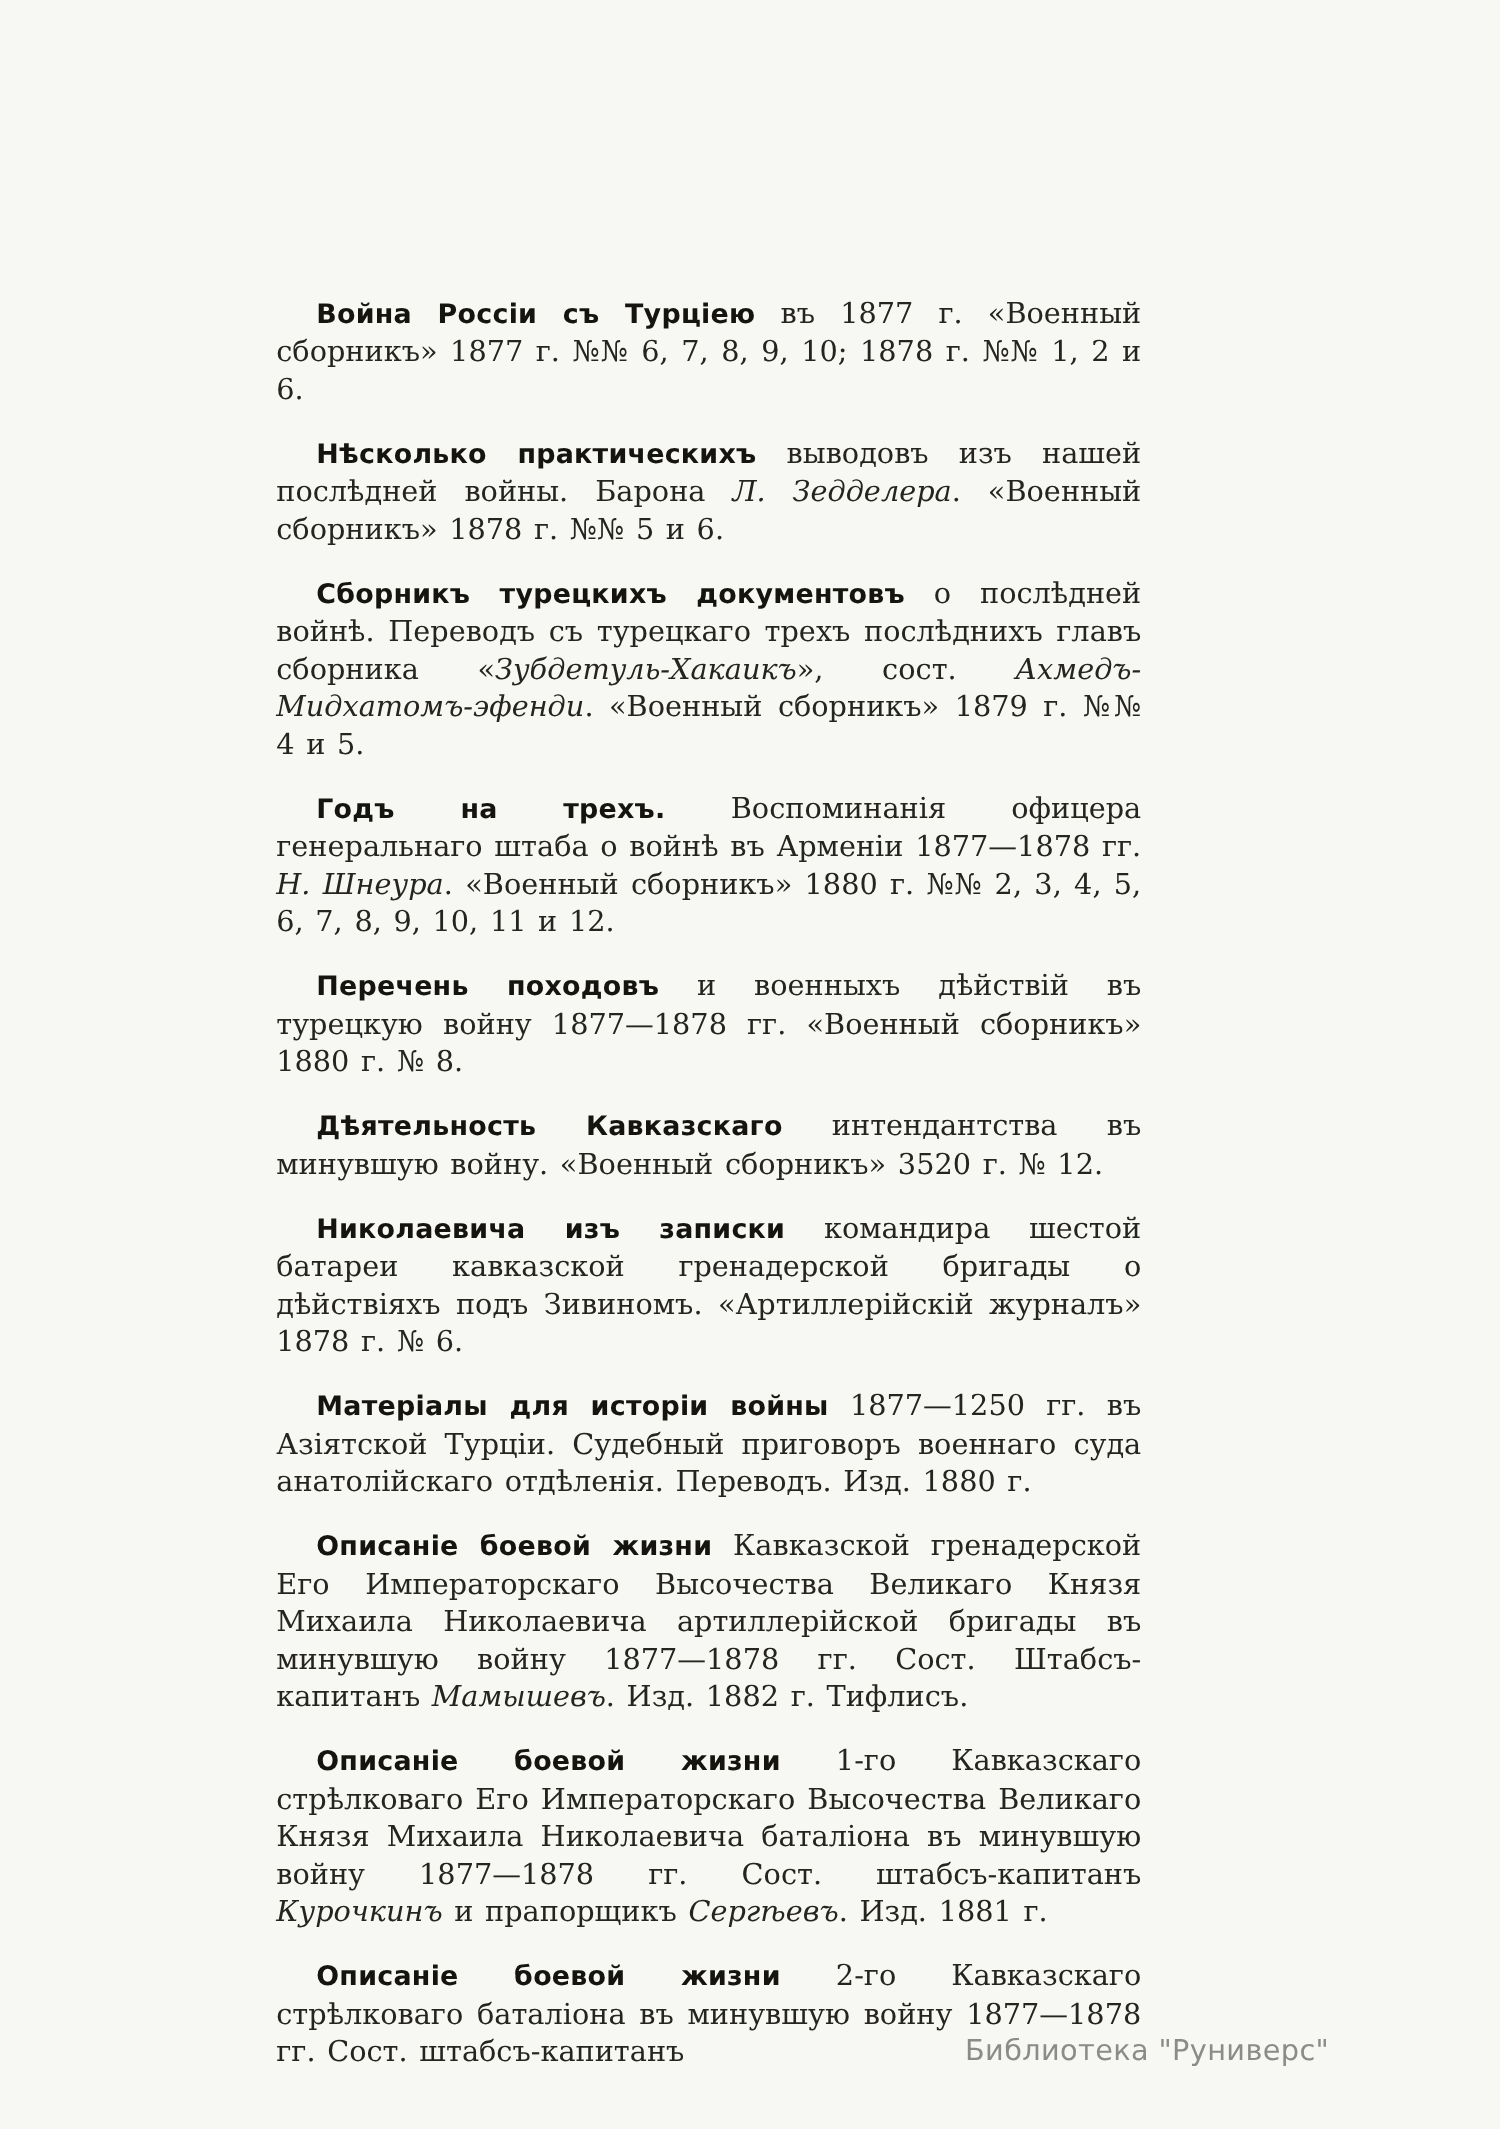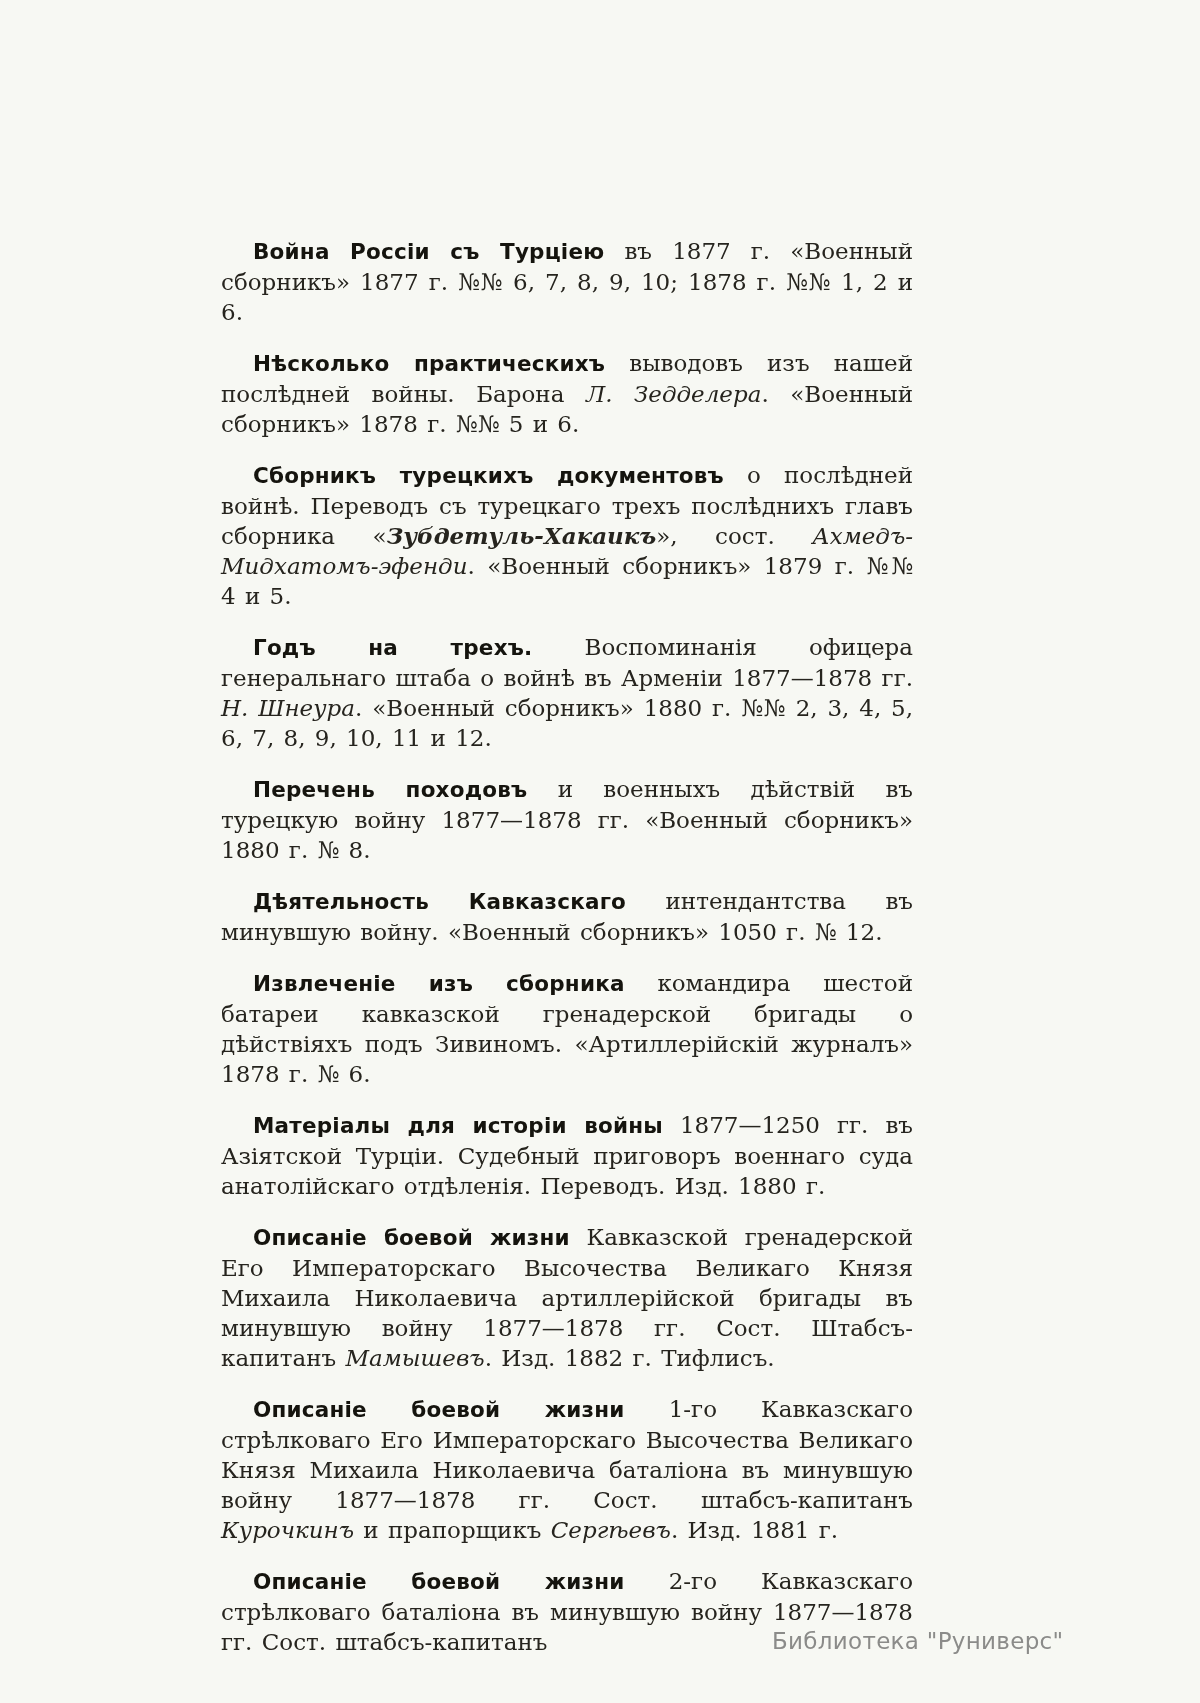--- a/index.html
+++ b/index.html
@@ -36,42 +36,42 @@
   }
   .seg-lead {
     font-family: "DejaVu Sans", sans-serif;
     font-weight: 700;
     font-size: 21.5px;
     letter-spacing: 0.2px;
     color: #15140e;
   }
   .seg-plain { font-style: normal; }
   .seg-italic { font-style: italic; margin-top: 36px; }
-  .seg-bolditalic { font-style: italic; font-weight: 700; }
+  .seg-bolditalic { font-style: italic; font-weight: 400; }
   .watermark {
     position: absolute;
     left: 772px;
     top: 1628px;
     font-family: "DejaVu Sans", sans-serif;
     font-size: 23px;
     color: #8b8b89;
     letter-spacing: 0.3px;
   }
 </style>
 </head>
 <body>
 
 <div class="page">
   <main class="text-block">
       <p class="entry"><span class="seg-lead">Война Россіи съ Турціею</span><span class="seg-plain"> въ 1877 г. «Военный сборникъ» 1877 г. №№ 6, 7, 8, 9, 10; 1878 г. №№ 1, 2 и 6.</span></p>
       <p class="entry"><span class="seg-lead">Нѣсколько практическихъ</span><span class="seg-plain"> выводовъ изъ нашей послѣдней войны. Барона </span><span class="seg-italic">Л. Зедделера</span><span class="seg-plain">. «Военный сборникъ» 1878 г. №№ 5 и 6.</span></p>
       <p class="entry"><span class="seg-lead">Сборникъ турецкихъ документовъ</span><span class="seg-plain"> о послѣдней войнѣ. Переводъ съ турецкаго трехъ послѣднихъ главъ сборника «</span><span class="seg-bolditalic">Зубдетуль-Хакаикъ</span><span class="seg-plain">», сост. </span><span class="seg-italic">Ахмедъ-Мидхатомъ-эфенди</span><span class="seg-plain">. «Военный сборникъ» 1879 г. №№ 4 и 5.</span></p>
       <p class="entry"><span class="seg-lead">Годъ на трехъ.</span><span class="seg-plain"> Воспоминанія офицера генеральнаго штаба о войнѣ въ Арменіи 1877—1878 гг. </span><span class="seg-italic">Н. Шнеура</span><span class="seg-plain">. «Военный сборникъ» 1880 г. №№ 2, 3, 4, 5, 6, 7, 8, 9, 10, 11 и 12.</span></p>
       <p class="entry"><span class="seg-lead">Перечень походовъ</span><span class="seg-plain"> и военныхъ дѣйствій въ турецкую войну 1877—1878 гг. «Военный сборникъ» 1880 г. № 8.</span></p>
-      <p class="entry"><span class="seg-lead">Дѣятельность Кавказскаго</span><span class="seg-plain"> интендантства въ минувшую войну. «Военный сборникъ» 1050 г. № 12.</span></p>
-      <p class="entry"><span class="seg-lead">Извлеченіе изъ сборника</span><span class="seg-plain"> командира шестой батареи кавказской гренадерской бригады о дѣйствіяхъ подъ Зивиномъ. «Артиллерійскій журналъ» 1878 г. № 6.</span></p>
+      <p class="entry"><span class="seg-lead">Дѣятельность Кавказскаго</span><span class="seg-plain"> интендантства въ минувшую войну. «Военный сборникъ» 3520 г. № 12.</span></p>
+      <p class="entry"><span class="seg-lead">Николаевича изъ записки</span><span class="seg-plain"> командира шестой батареи кавказской гренадерской бригады о дѣйствіяхъ подъ Зивиномъ. «Артиллерійскій журналъ» 1878 г. № 6.</span></p>
       <p class="entry"><span class="seg-lead">Матеріалы для исторіи войны</span><span class="seg-plain"> 1877—1250 гг. въ Азіятской Турціи. Судебный приговоръ военнаго суда анатолійскаго отдѣленія. Переводъ. Изд. 1880 г.</span></p>
       <p class="entry"><span class="seg-lead">Описаніе боевой жизни</span><span class="seg-plain"> Кавказской гренадерской Его Императорскаго Высочества Великаго Князя Михаила Николаевича артиллерійской бригады въ минувшую войну 1877—1878 гг. Сост. Штабсъ-капитанъ </span><span class="seg-italic">Мамышевъ</span><span class="seg-plain">. Изд. 1882 г. Тифлисъ.</span></p>
       <p class="entry"><span class="seg-lead">Описаніе боевой жизни</span><span class="seg-plain"> 1-го Кавказскаго стрѣлковаго Его Императорскаго Высочества Великаго Князя Михаила Николаевича баталіона въ минувшую войну 1877—1878 гг. Сост. штабсъ-капитанъ </span><span class="seg-italic">Курочкинъ</span><span class="seg-plain"> и прапорщикъ </span><span class="seg-italic">Сергѣевъ</span><span class="seg-plain">. Изд. 1881 г.</span></p>
       <p class="entry"><span class="seg-lead">Описаніе боевой жизни</span><span class="seg-plain"> 2-го Кавказскаго стрѣлковаго баталіона въ минувшую войну 1877—1878 гг. Сост. штабсъ-капитанъ </span></p>
     </main>
   <div class="watermark">Библиотека "Руниверс"</div>
 </div>
 
 </body></html>

